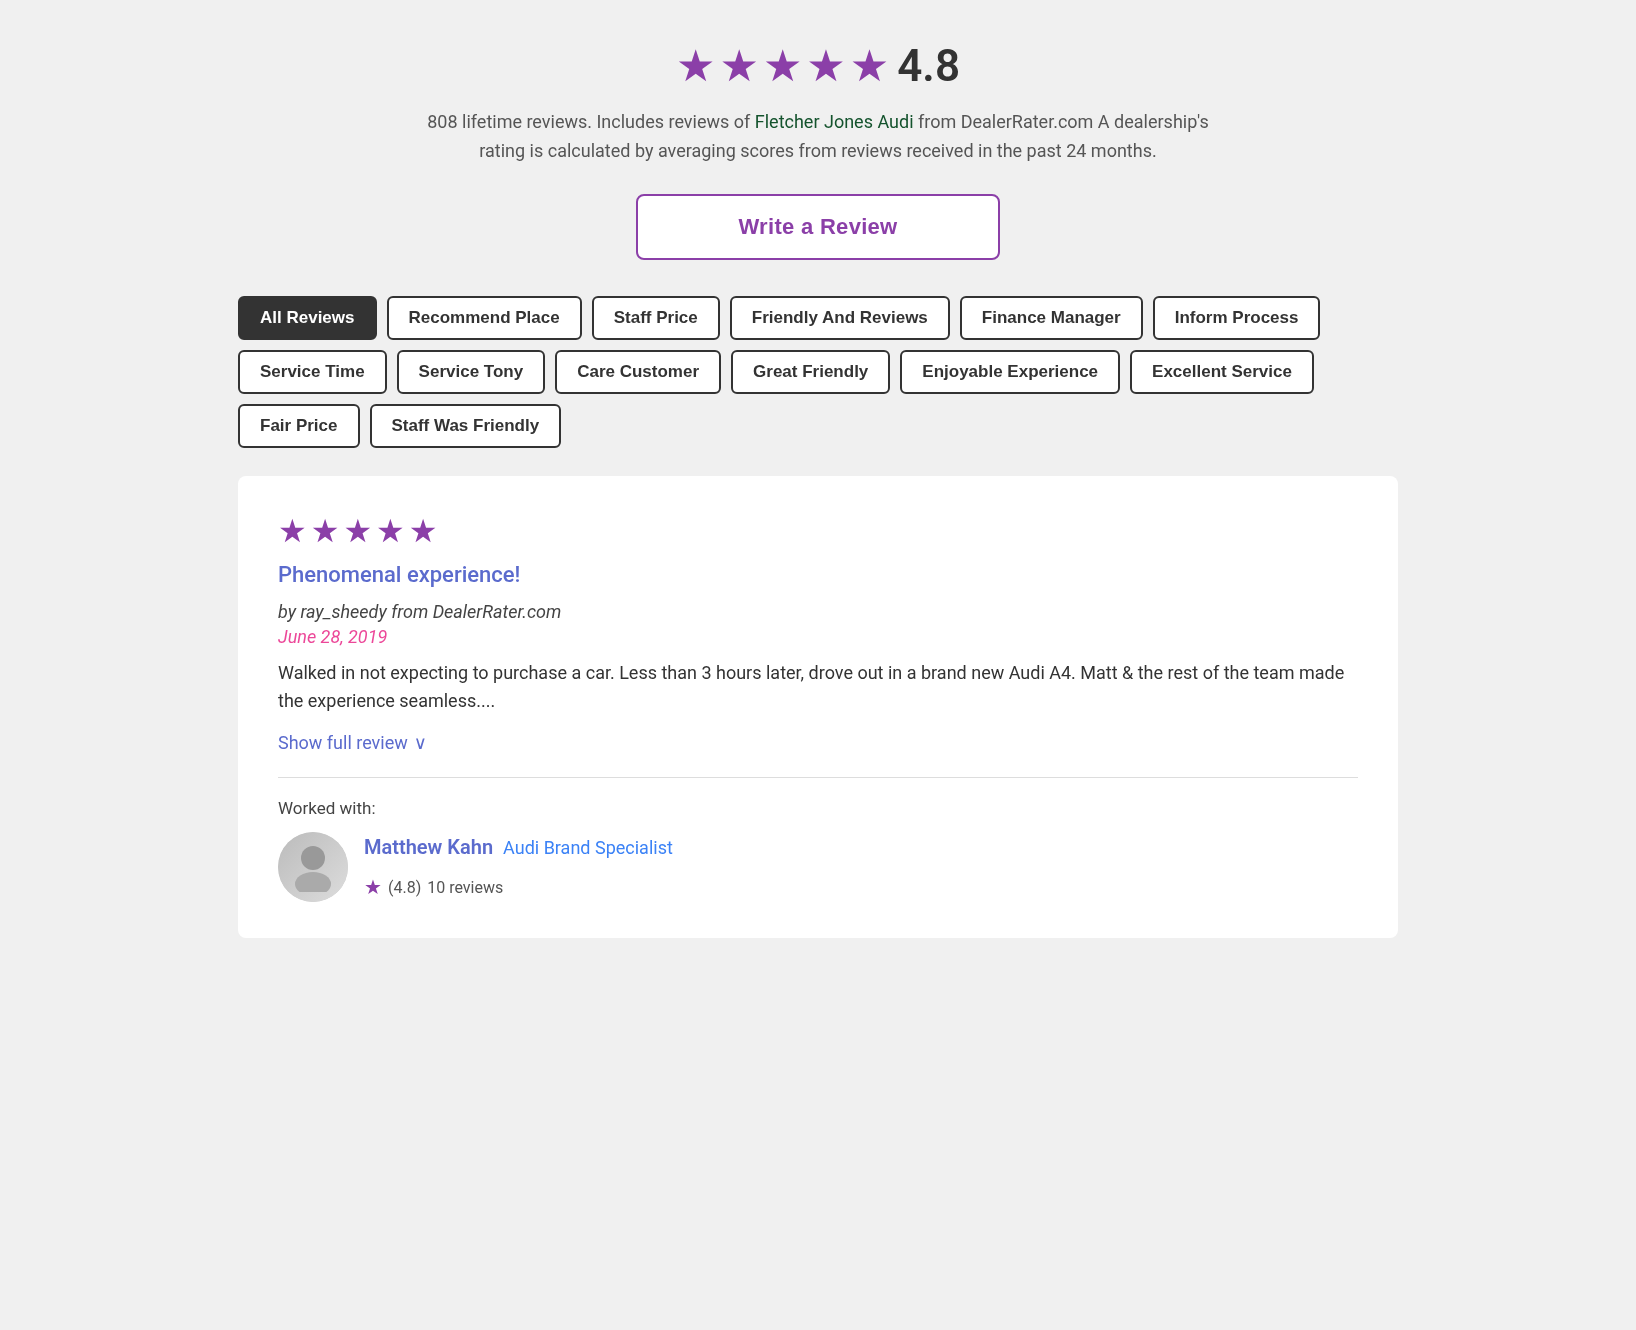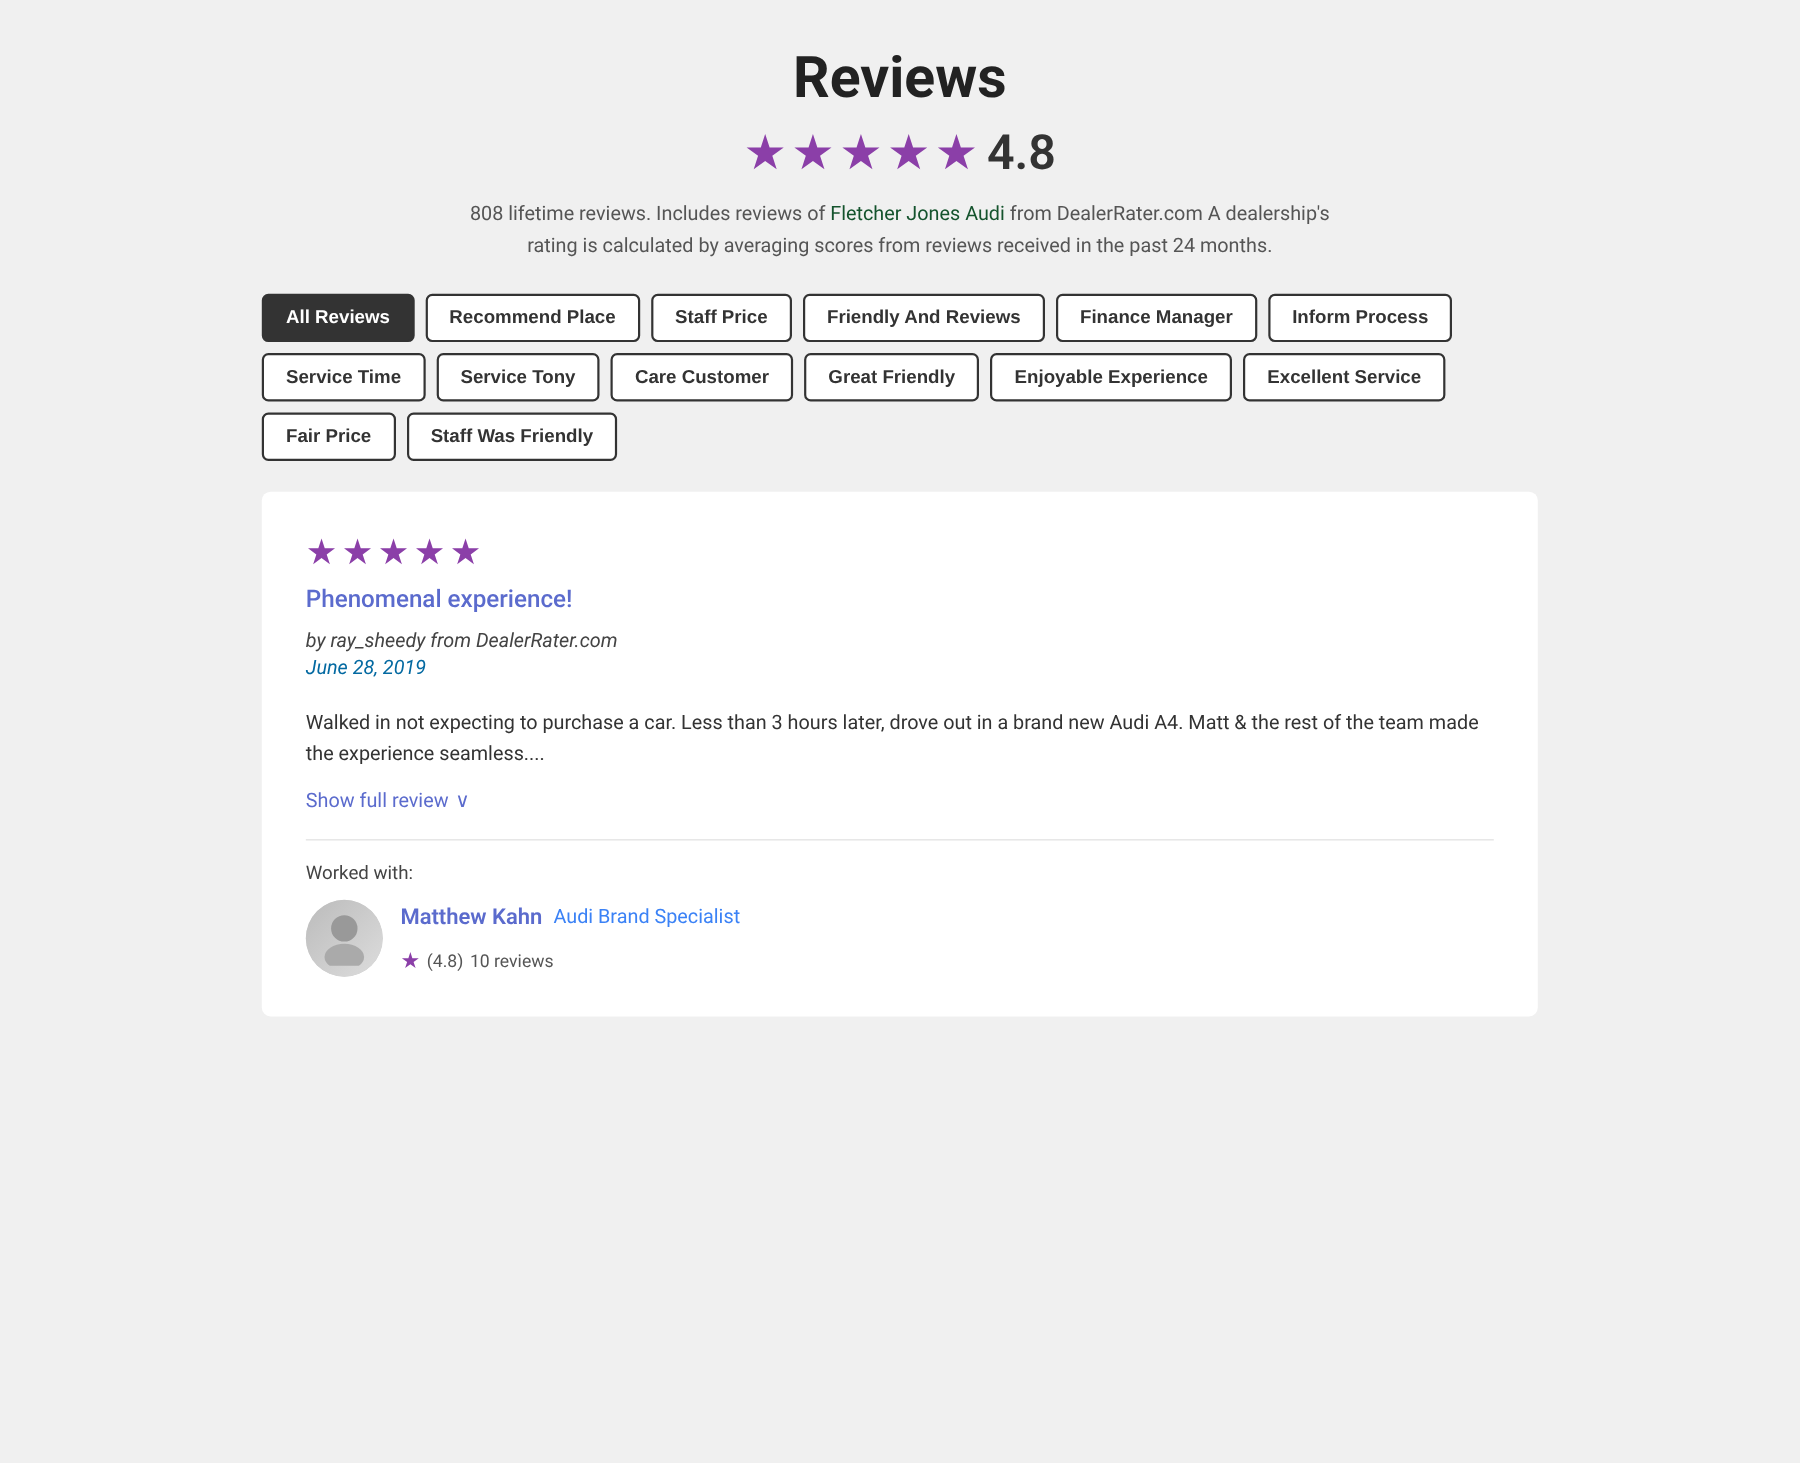--- a/index.html
+++ b/index.html
@@ -127,22 +127,22 @@
     }
     .review-author {
       font-style: italic;
       font-size: 18px;
       color: #444;
       margin-bottom: 4px;
     }
     .review-date {
       font-style: italic;
       font-size: 18px;
-      color: #0369a1;
-      margin-bottom: 26px;
+      color: #ec4899;
+      margin-bottom: 12px;
     }
     .review-text {
       font-size: 18px;
       color: #333;
       line-height: 1.6;
       margin-bottom: 16px;
     }
     .show-full-review {
       color: #5b6bcd;
       font-size: 18px;
@@ -219,39 +219,41 @@
       color: #8b3fa8;
       font-size: 20px;
     }
   </style>
 </head>
 <body>
 
 <div class="page-wrapper">
 
   <div class="reviews-header">
-    <h1 class="reviews-title">Reviews</h1>
 
     <div class="rating-row">
       <div class="stars-large">
         <span class="star-large">★</span>
         <span class="star-large">★</span>
         <span class="star-large">★</span>
         <span class="star-large">★</span>
         <span class="star-large">★</span>
       </div>
       <span class="rating-number">4.8</span>
     </div>
 
     <p class="reviews-description">
       <span>808 lifetime reviews. Includes reviews of</span>
       <a class="dealer-link" href="#">Fletcher Jones Audi</a>
       <span>from DealerRater.com A dealership's rating is calculated by averaging scores from reviews received in the past 24 months.</span>
     </p>
 
+    <div class="write-review-btn-container">
+      <button class="write-review-btn">Write a Review</button>
+    </div>
   </div>
 
   <div class="mentions-section">
     <div class="tags-container" id="tags-container">
     <button class="tag-btn active">All Reviews</button>
         <button class="tag-btn">Recommend Place</button>
         <button class="tag-btn">Staff Price</button>
         <button class="tag-btn">Friendly And Reviews</button>
         <button class="tag-btn">Finance Manager</button>
         <button class="tag-btn">Inform Process</button>

